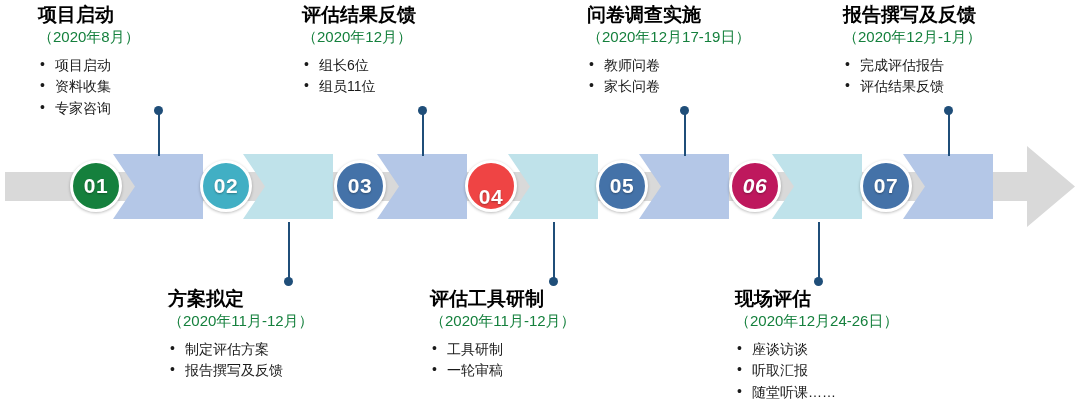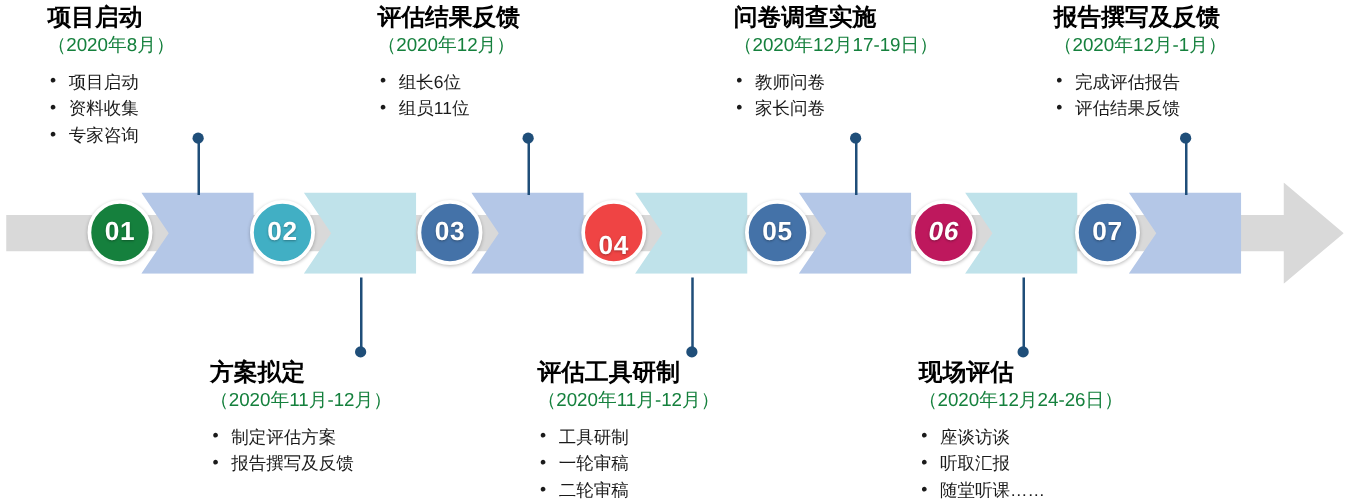--- a/index.html
+++ b/index.html
@@ -258,21 +258,20 @@
       <li>报告撰写及反馈</li>
     </ul>
   </div>
 
   <div class="block bottom" style="left:430px;top:288px;">
     <span class="ttl">评估工具研制</span>
     <span class="sub">（2020年11月-12月）</span>
     <ul>
       <li>工具研制</li>
       <li>一轮审稿</li>
-      <li>二轮审稿</li>
     </ul>
   </div>
 
   <div class="block bottom" style="left:735px;top:288px;">
     <span class="ttl">现场评估</span>
     <span class="sub">（2020年12月24-26日）</span>
     <ul>
       <li>座谈访谈</li>
       <li>听取汇报</li>
       <li>随堂听课……</li>

